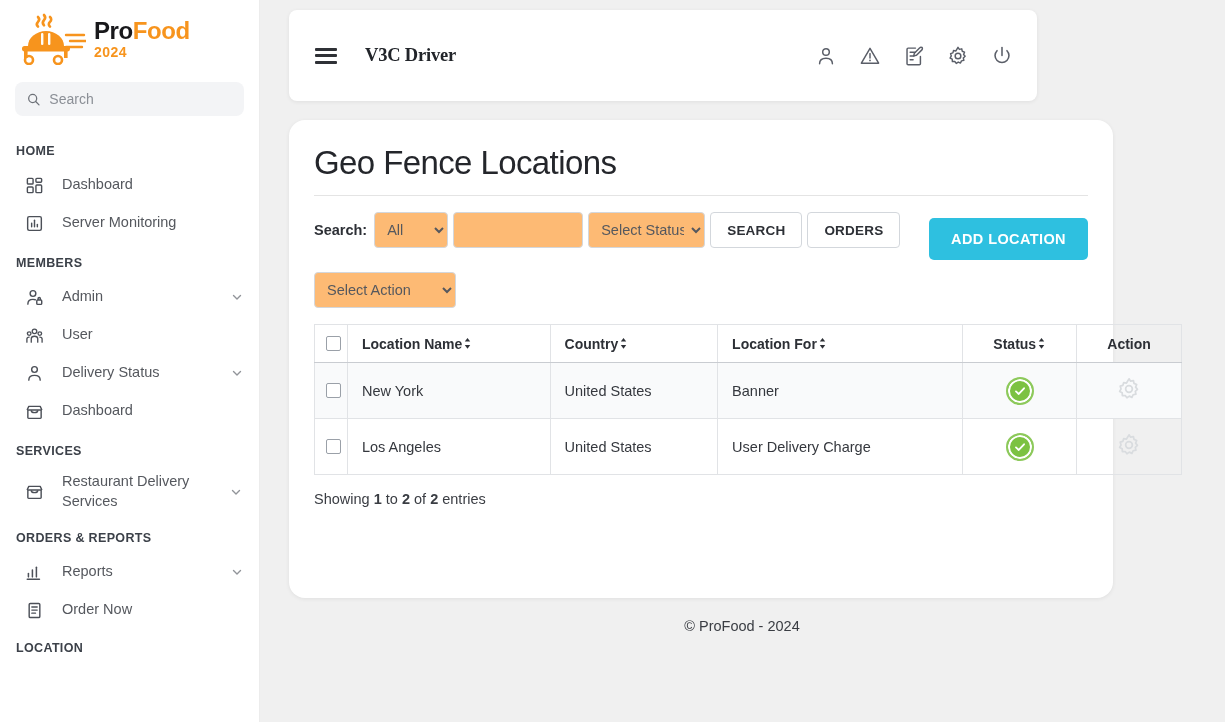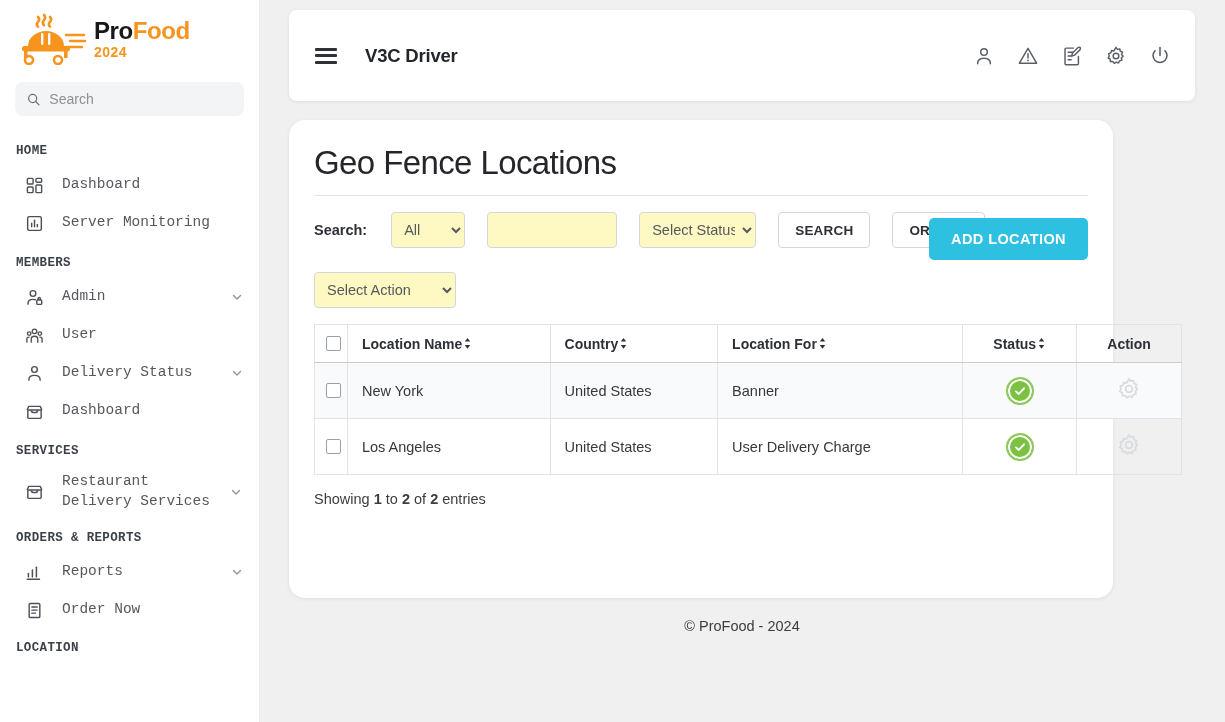--- a/index.html
+++ b/index.html
@@ -40,21 +40,21 @@
     padding: 0 12px;
     gap: 9px;
   }
   .search-box input {
     border: 0; outline: 0; background: transparent;
     font-family: "Liberation Sans", sans-serif;
     font-size: 14px; color: #55585e; width: 100%;
   }
   .search-box input::placeholder { color: #8b8f96; }
 
-  .nav { margin-top: 14px; font-family: Liberation Mono, monospace; }
+  .nav { margin-top: 14px; }
   .nav-section {
     font-size: 12.5px; font-weight: bold; letter-spacing: 0.35px;
     color: #3c4149; text-transform: uppercase;
     padding: 14px 16px 8px 16px;
   }
   .nav-item {
     display: flex; align-items: center;
     padding: 9px 16px 9px 24px;
     gap: 18px;
     color: #55585e; font-size: 14.5px;
@@ -63,25 +63,26 @@
   }
   .nav-item .nav-ico { width: 20px; height: 20px; flex: 0 0 20px; display: flex; align-items: center; justify-content: center; }
   .nav-item .nav-label { flex: 1 1 auto; line-height: 1.35; }
   .nav-item .chev { width: 12px; height: 12px; flex: 0 0 12px; opacity: .75; }
 
   
   #main { position: absolute; left: 260px; top: 0; right: 0; bottom: 0; }
 
   .topbar {
     position: absolute; left: 29px; top: 10px;
-    width: 906px; height: 91px;
+    width: 748px; height: 91px;
     background: #fff; border-radius: 8px;
     box-shadow: 0 1px 4px rgba(0,0,0,.07);
     display: flex; align-items: center;
     padding: 0 24px 0 26px;
+    font-family: Liberation Serif, serif;
   }
   .hamburger { width: 22px; height: 16px; display: flex; flex-direction: column; justify-content: space-between; cursor: pointer; }
   .hamburger span { display: block; height: 3px; background: #2f3136; border-radius: 1px; }
   .topbar-titles { margin-left: 28px; flex: 1 1 auto; }
   .topbar-title { font-size: 18.5px; font-weight: bold; color: #22252a; letter-spacing: -0.2px; }
   .topbar-sub { font-size: 14.5px; color: #71757c; margin-top: 4px; }
   .topbar-icons { display: flex; align-items: center; gap: 22px; }
   .topbar-icons .ticon { width: 22px; height: 22px; cursor: pointer; color: #5a5e68; }
 
   .card {
@@ -90,25 +91,25 @@
     background: #fff; border-radius: 16px;
     box-shadow: 0 1px 4px rgba(0,0,0,.07);
     padding: 24px 25px 0 25px;
   }
   .page-title {
     font-size: 33px; color: #24262b; letter-spacing: -0.6px;
     padding-bottom: 13px;
   }
   .title-rule { border-bottom: 1px solid #e4e4e4; margin: 0 0 16px 0; }
 
-  .filters { display: flex; align-items: center; gap: 22px; }
+  .filters { display: flex; align-items: center; gap: 5px; }
   .filters .lbl { font-size: 14.5px; font-weight: bold; color: #2d3036; margin-right: 2px; }
   .ctl {
     height: 36px; border: 1px solid #d3d7dc; border-radius: 4px;
-    background: #fef9c3; font-family: "Liberation Sans", sans-serif;
+    background: #fdba74; font-family: "Liberation Sans", sans-serif;
     font-size: 14.5px; color: #55585e; padding: 0 8px; outline: none;
   }
   select.ctl { padding-right: 4px; }
   .sel-all { width: 74px; }
   .txt-input { width: 130px; flex: 0 0 130px; }
   .sel-status { width: 117px; }
   .btn-plain {
     height: 36px; padding: 0 16px;
     border: 1px solid #d3d7dc; border-radius: 4px; background: #fff;
     font-family: "Liberation Sans", sans-serif;

